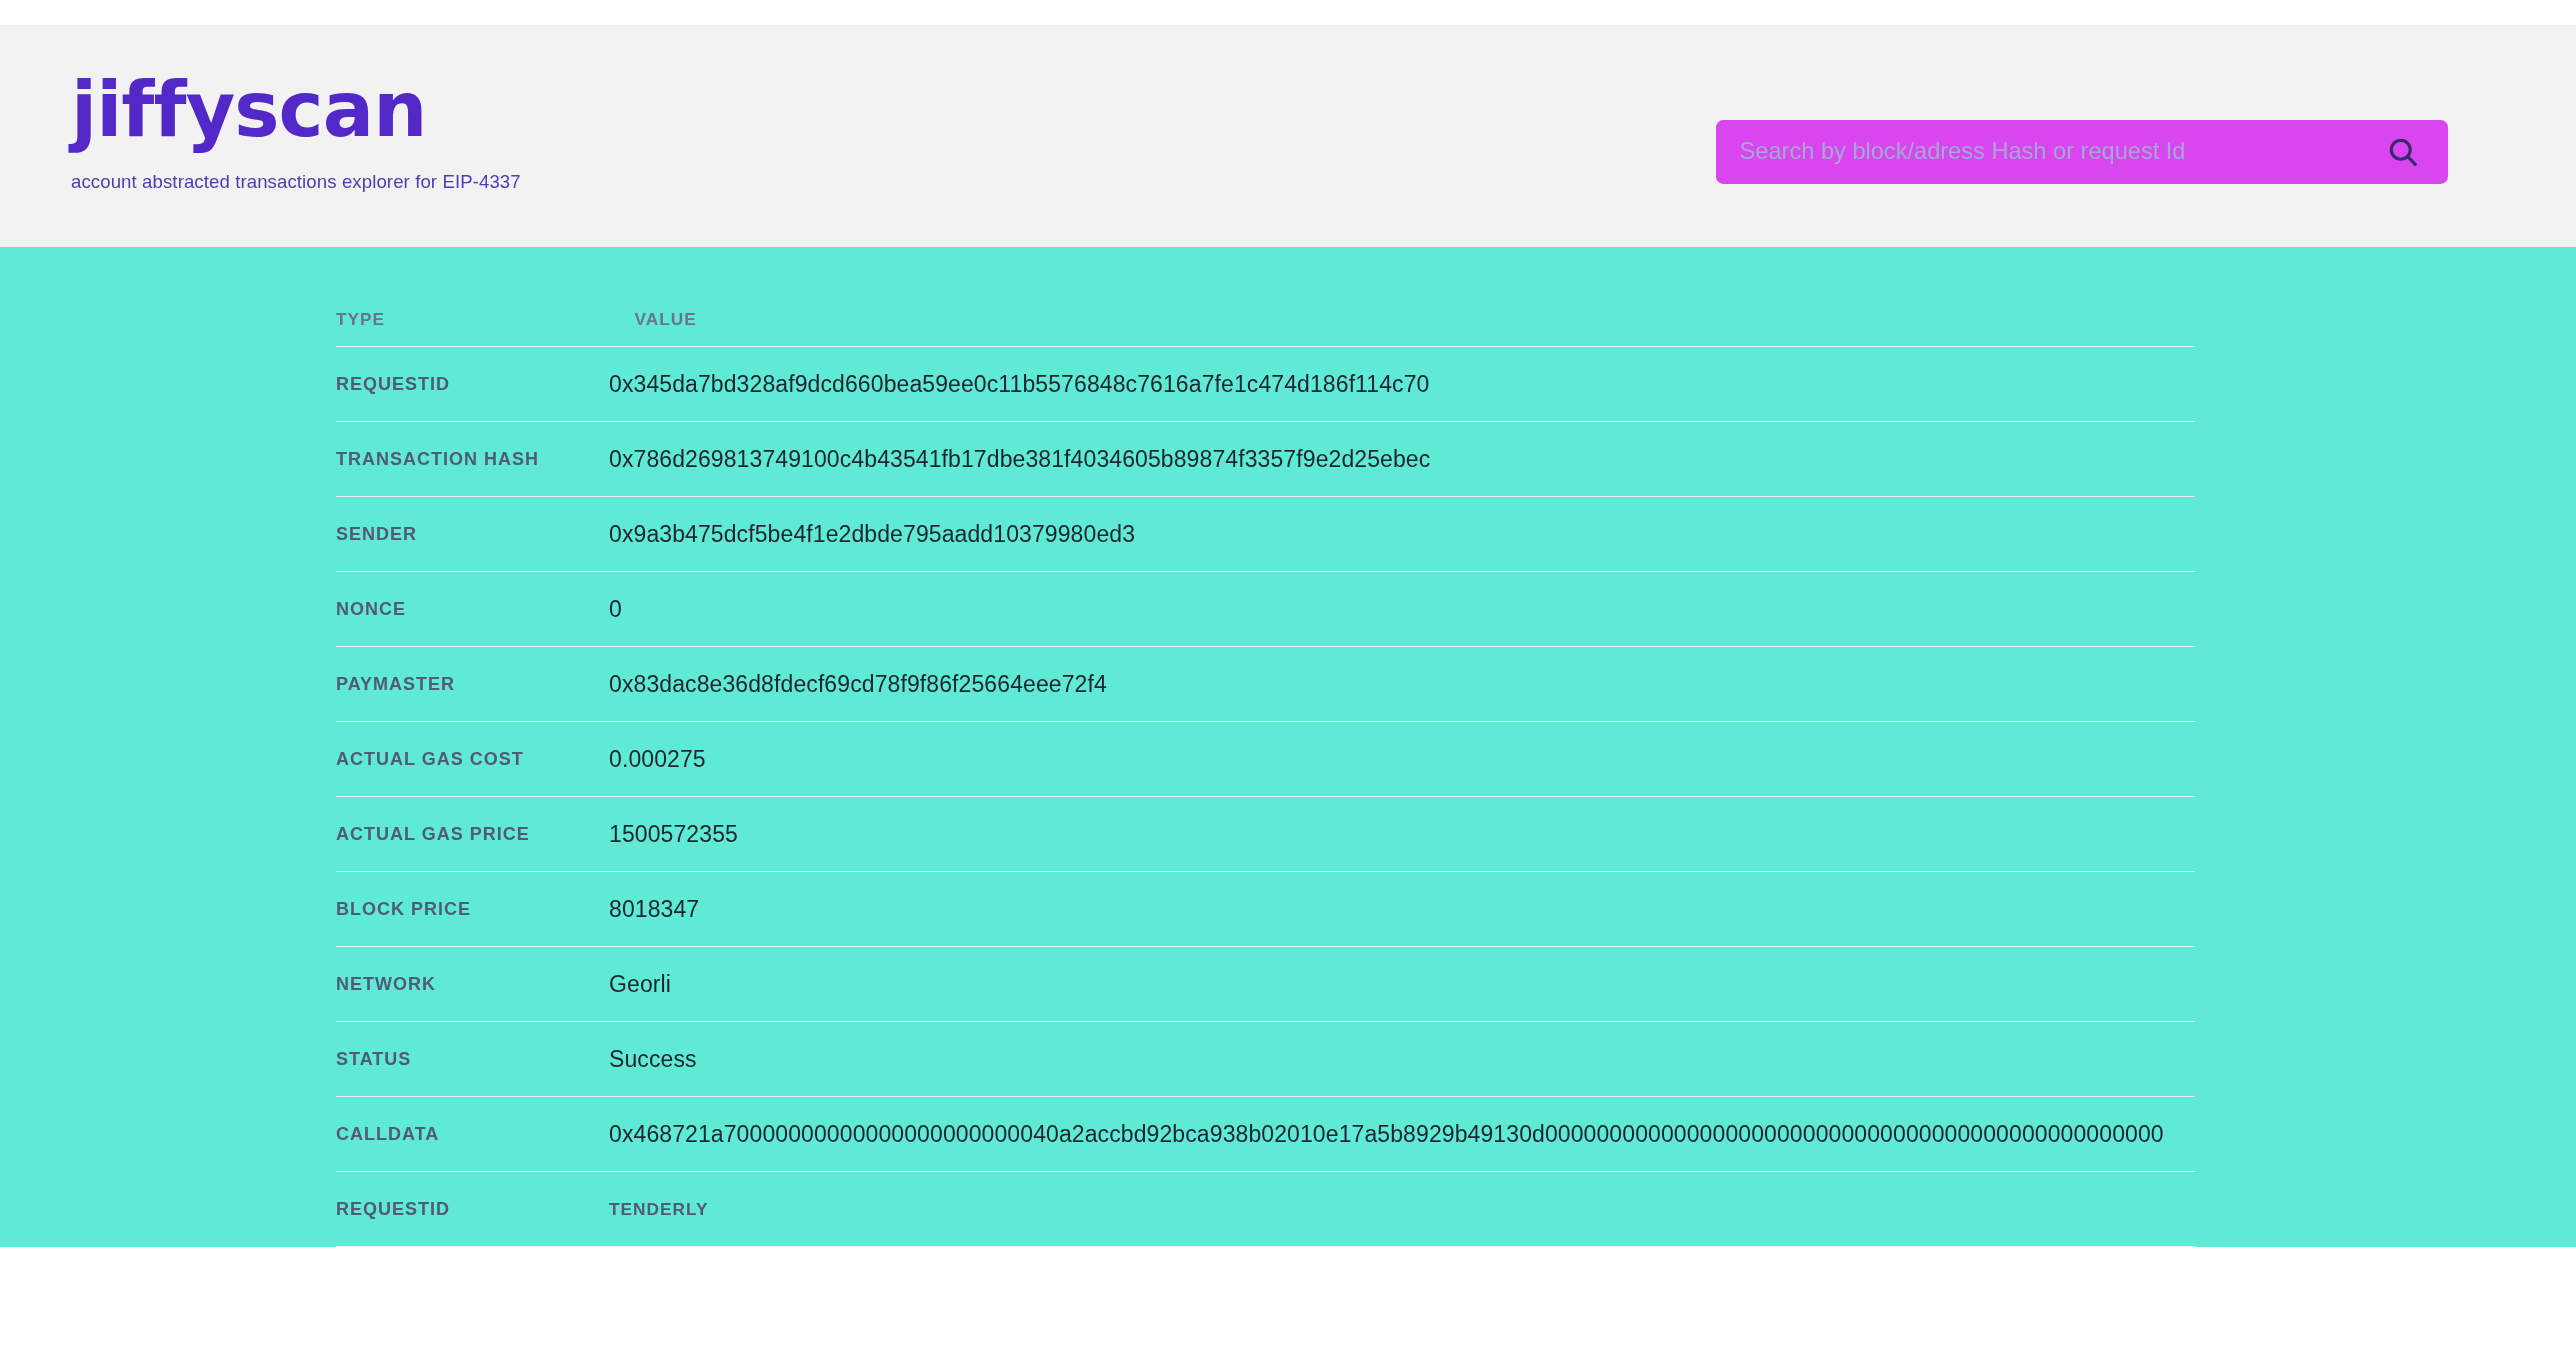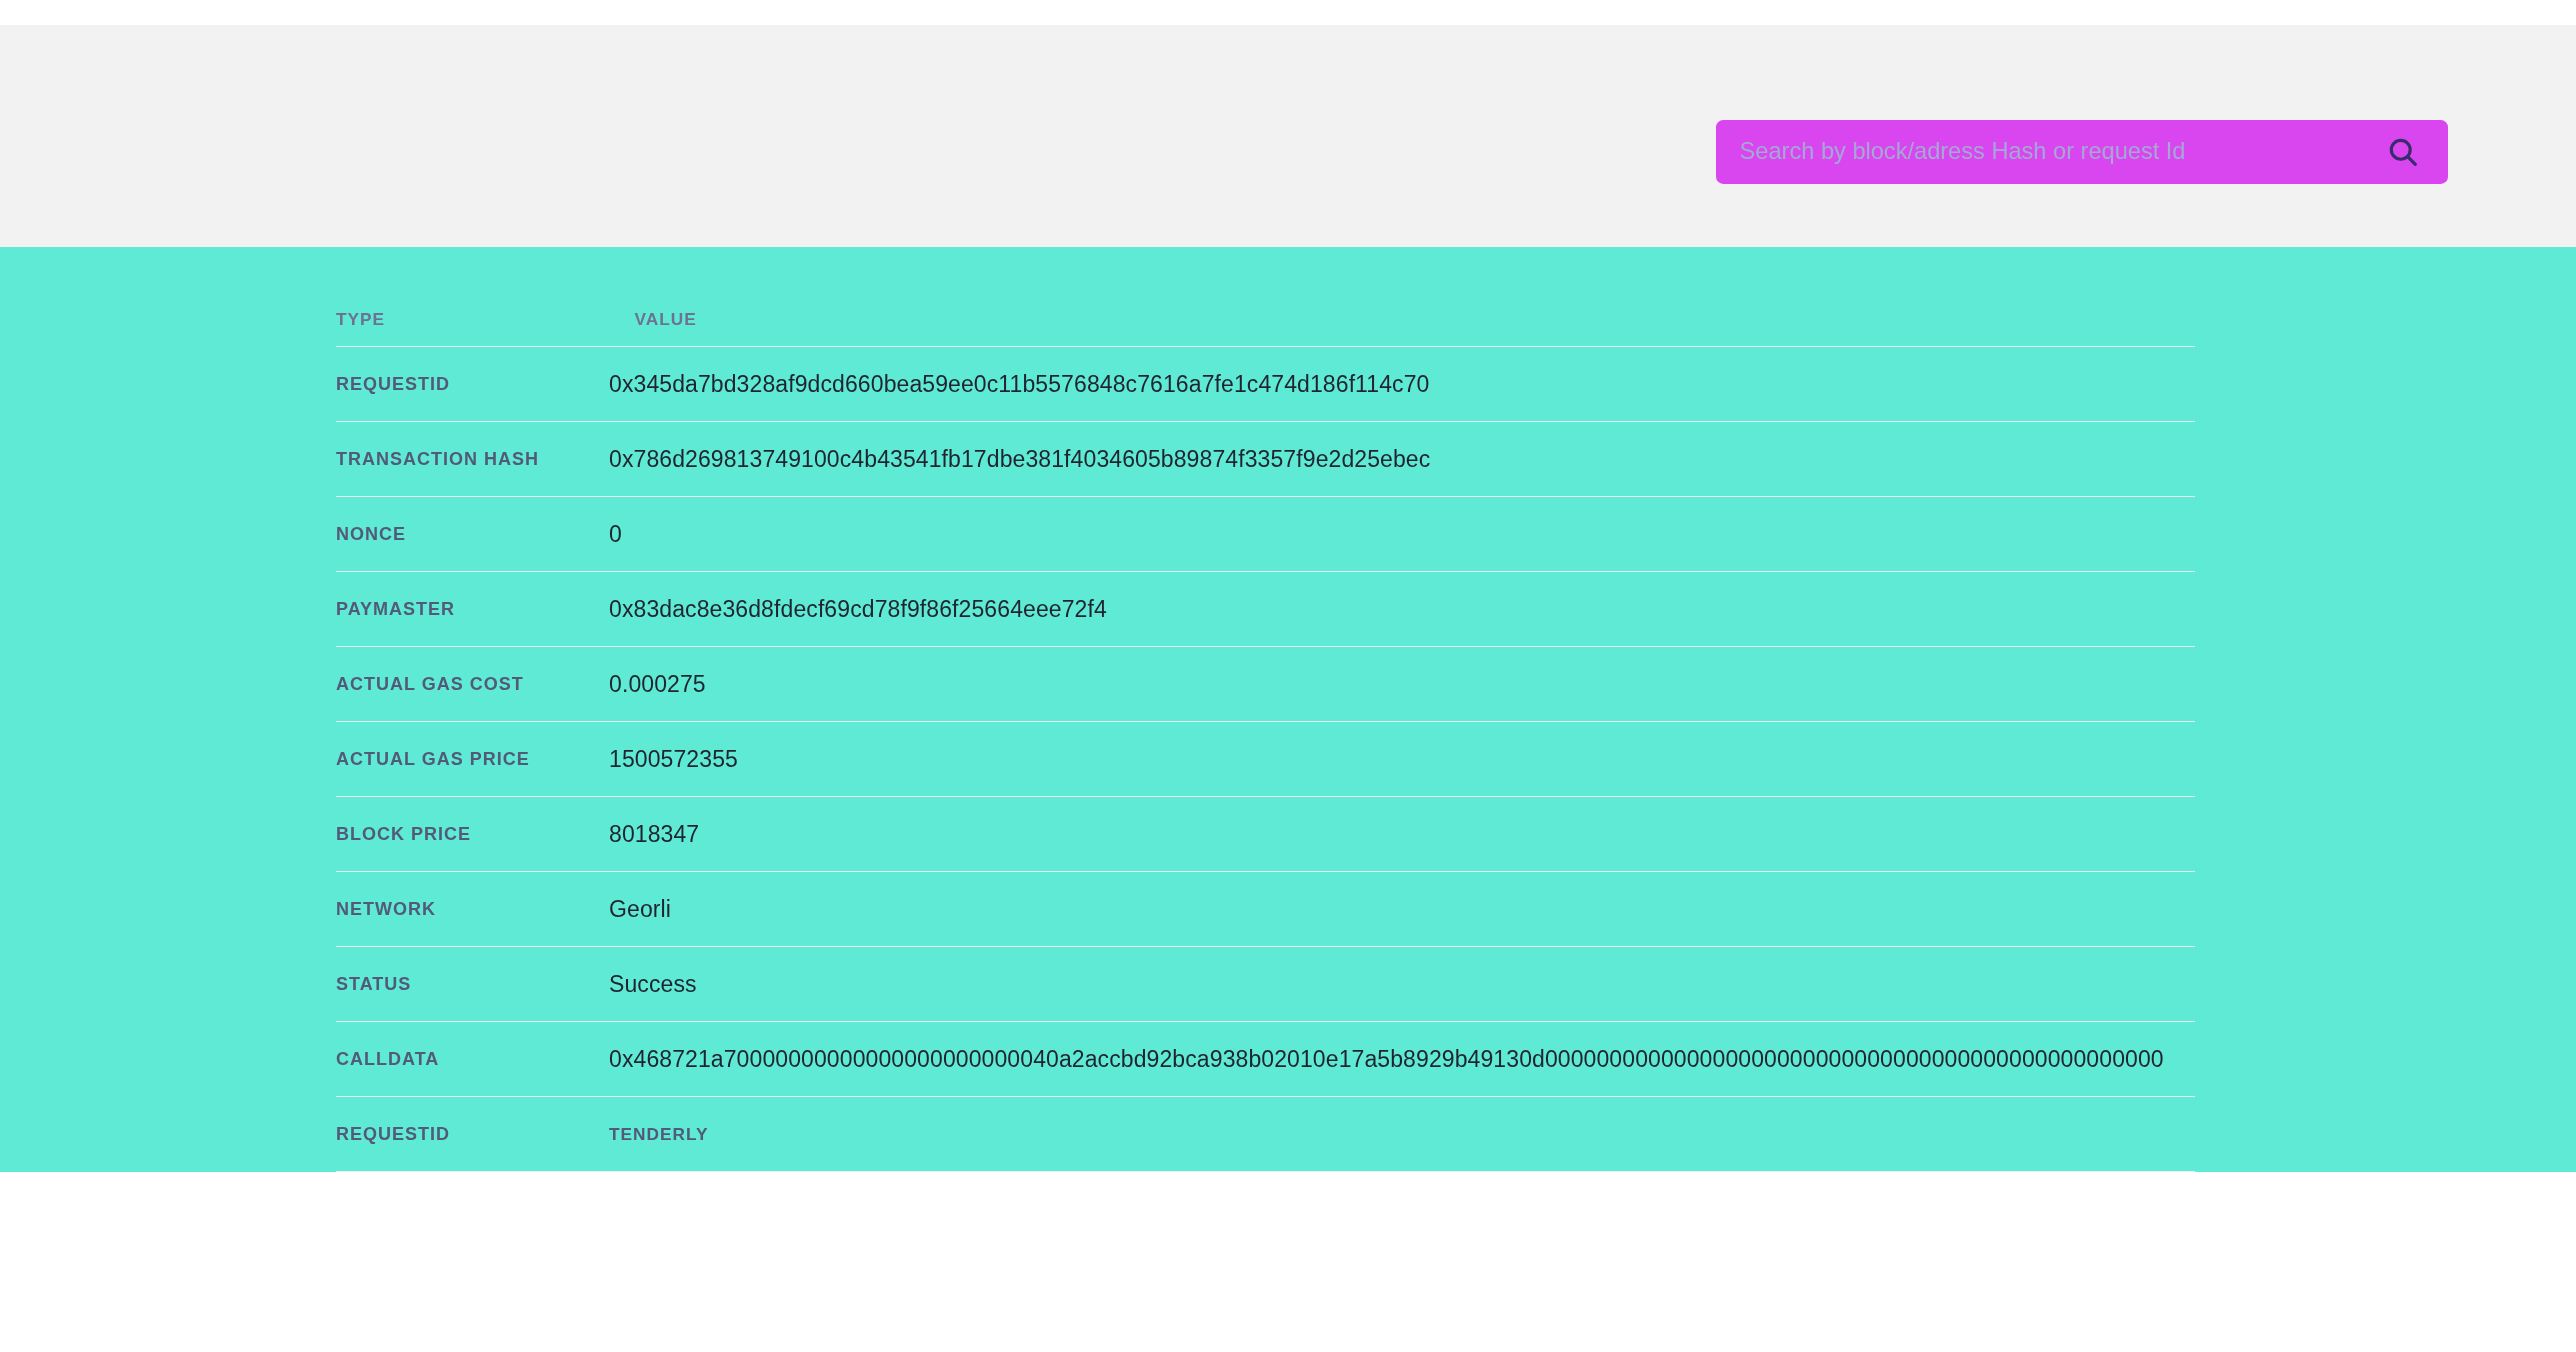--- a/index.html
+++ b/index.html
@@ -161,20 +161,24 @@
 </style>
 </head>
 <body>
 
 <div class="page">
 
   <div class="top-white-strip"></div>
 
   <header class="site-header">
 
+    <div class="brand-block">
+      <div class="brand-logo">jiffyscan</div>
+      <div class="brand-tagline">account abstracted transactions explorer for EIP-4337</div>
+    </div>
 
     <div class="search-wrap">
       <input class="search-input" type="text" placeholder="Search by block/adress Hash or request Id" style="">
       <button class="search-btn">
         <span>
           <svg width="36" height="36" viewBox="0 0 24 24" fill="none" stroke="#3a2b6e" stroke-width="2.1" stroke-linecap="round" stroke-linejoin="round">
             <circle cx="10.5" cy="10.5" r="6.3"></circle>
             <line x1="15.3" y1="15.3" x2="20.2" y2="20.2"></line>
           </svg>
         </span>
@@ -200,20 +204,24 @@
         <tr>
           <td class="cell-type">REQUESTID</td>
           <td class="cell-value">0x345da7bd328af9dcd660bea59ee0c11b5576848c7616a7fe1c474d186f114c70</td>
         </tr>
 
         <tr>
           <td class="cell-type">TRANSACTION HASH</td>
           <td class="cell-value">0x786d269813749100c4b43541fb17dbe381f4034605b89874f3357f9e2d25ebec</td>
         </tr>
 
+        <tr>
+          <td class="cell-type">SENDER</td>
+          <td class="cell-value">0x9a3b475dcf5be4f1e2dbde795aadd10379980ed3</td>
+        </tr>
 
         <tr>
           <td class="cell-type">NONCE</td>
           <td class="cell-value">0</td>
         </tr>
 
         <tr>
           <td class="cell-type">PAYMASTER</td>
           <td class="cell-value">0x83dac8e36d8fdecf69cd78f9f86f25664eee72f4</td>
         </tr>

